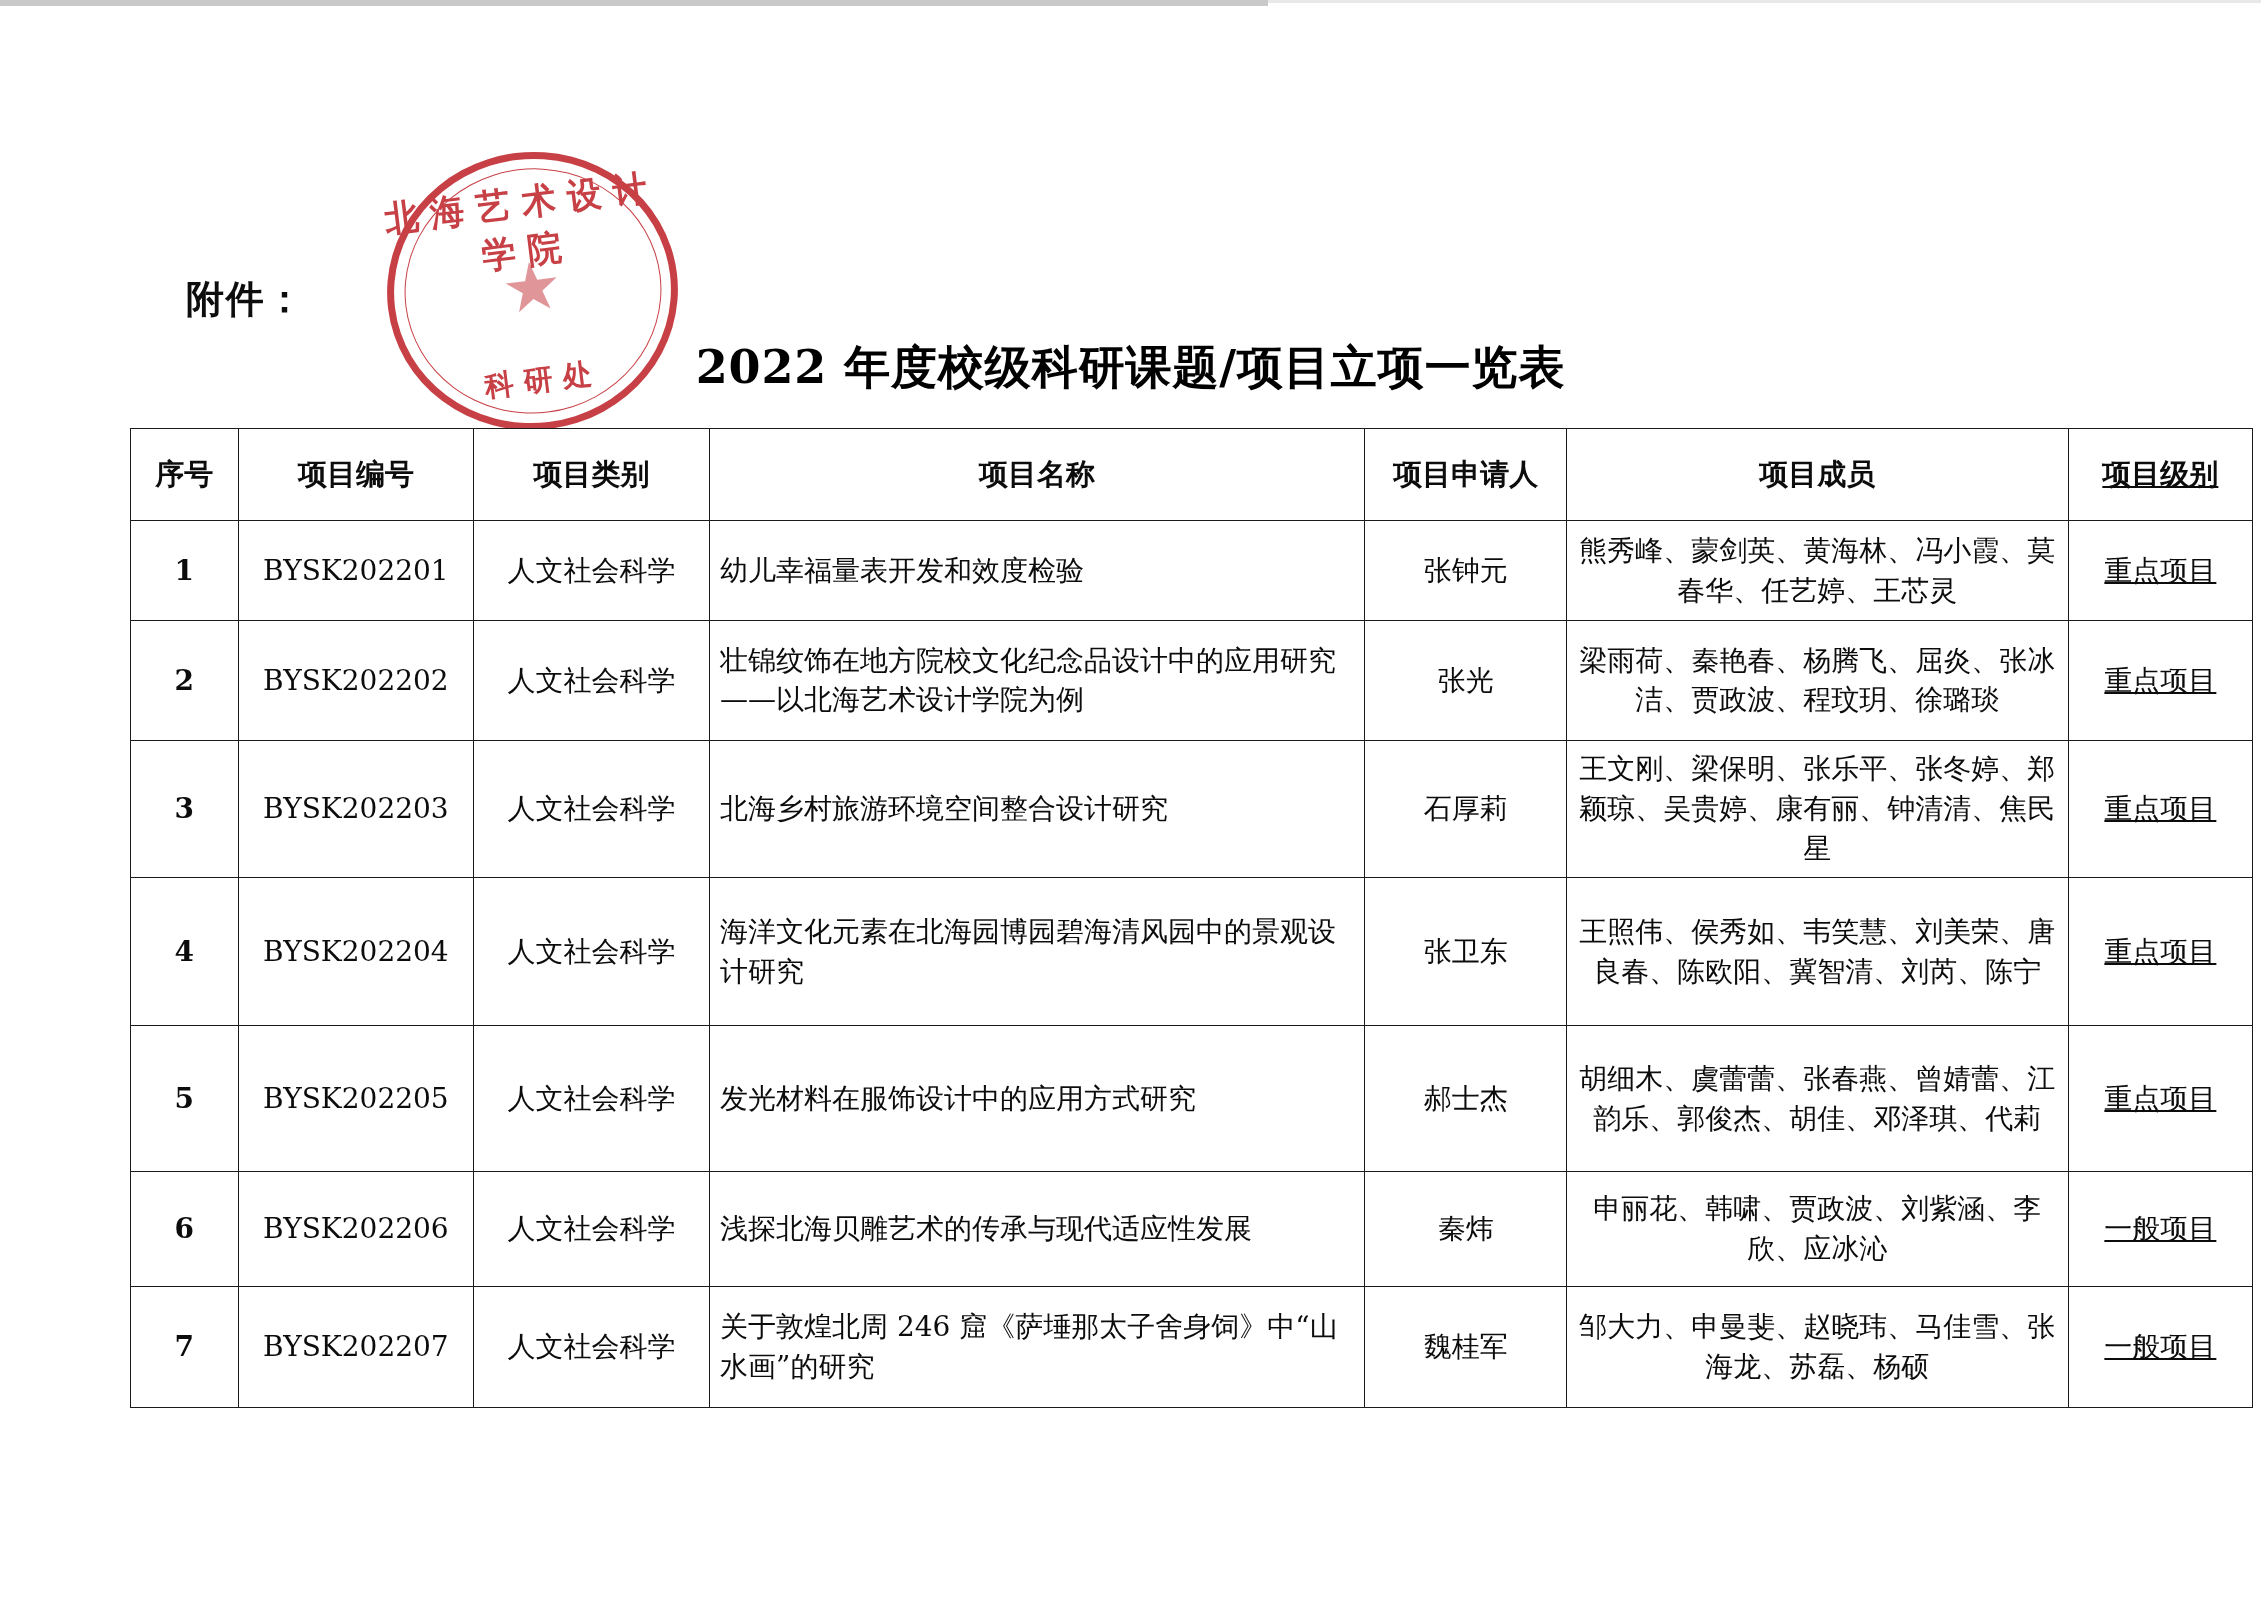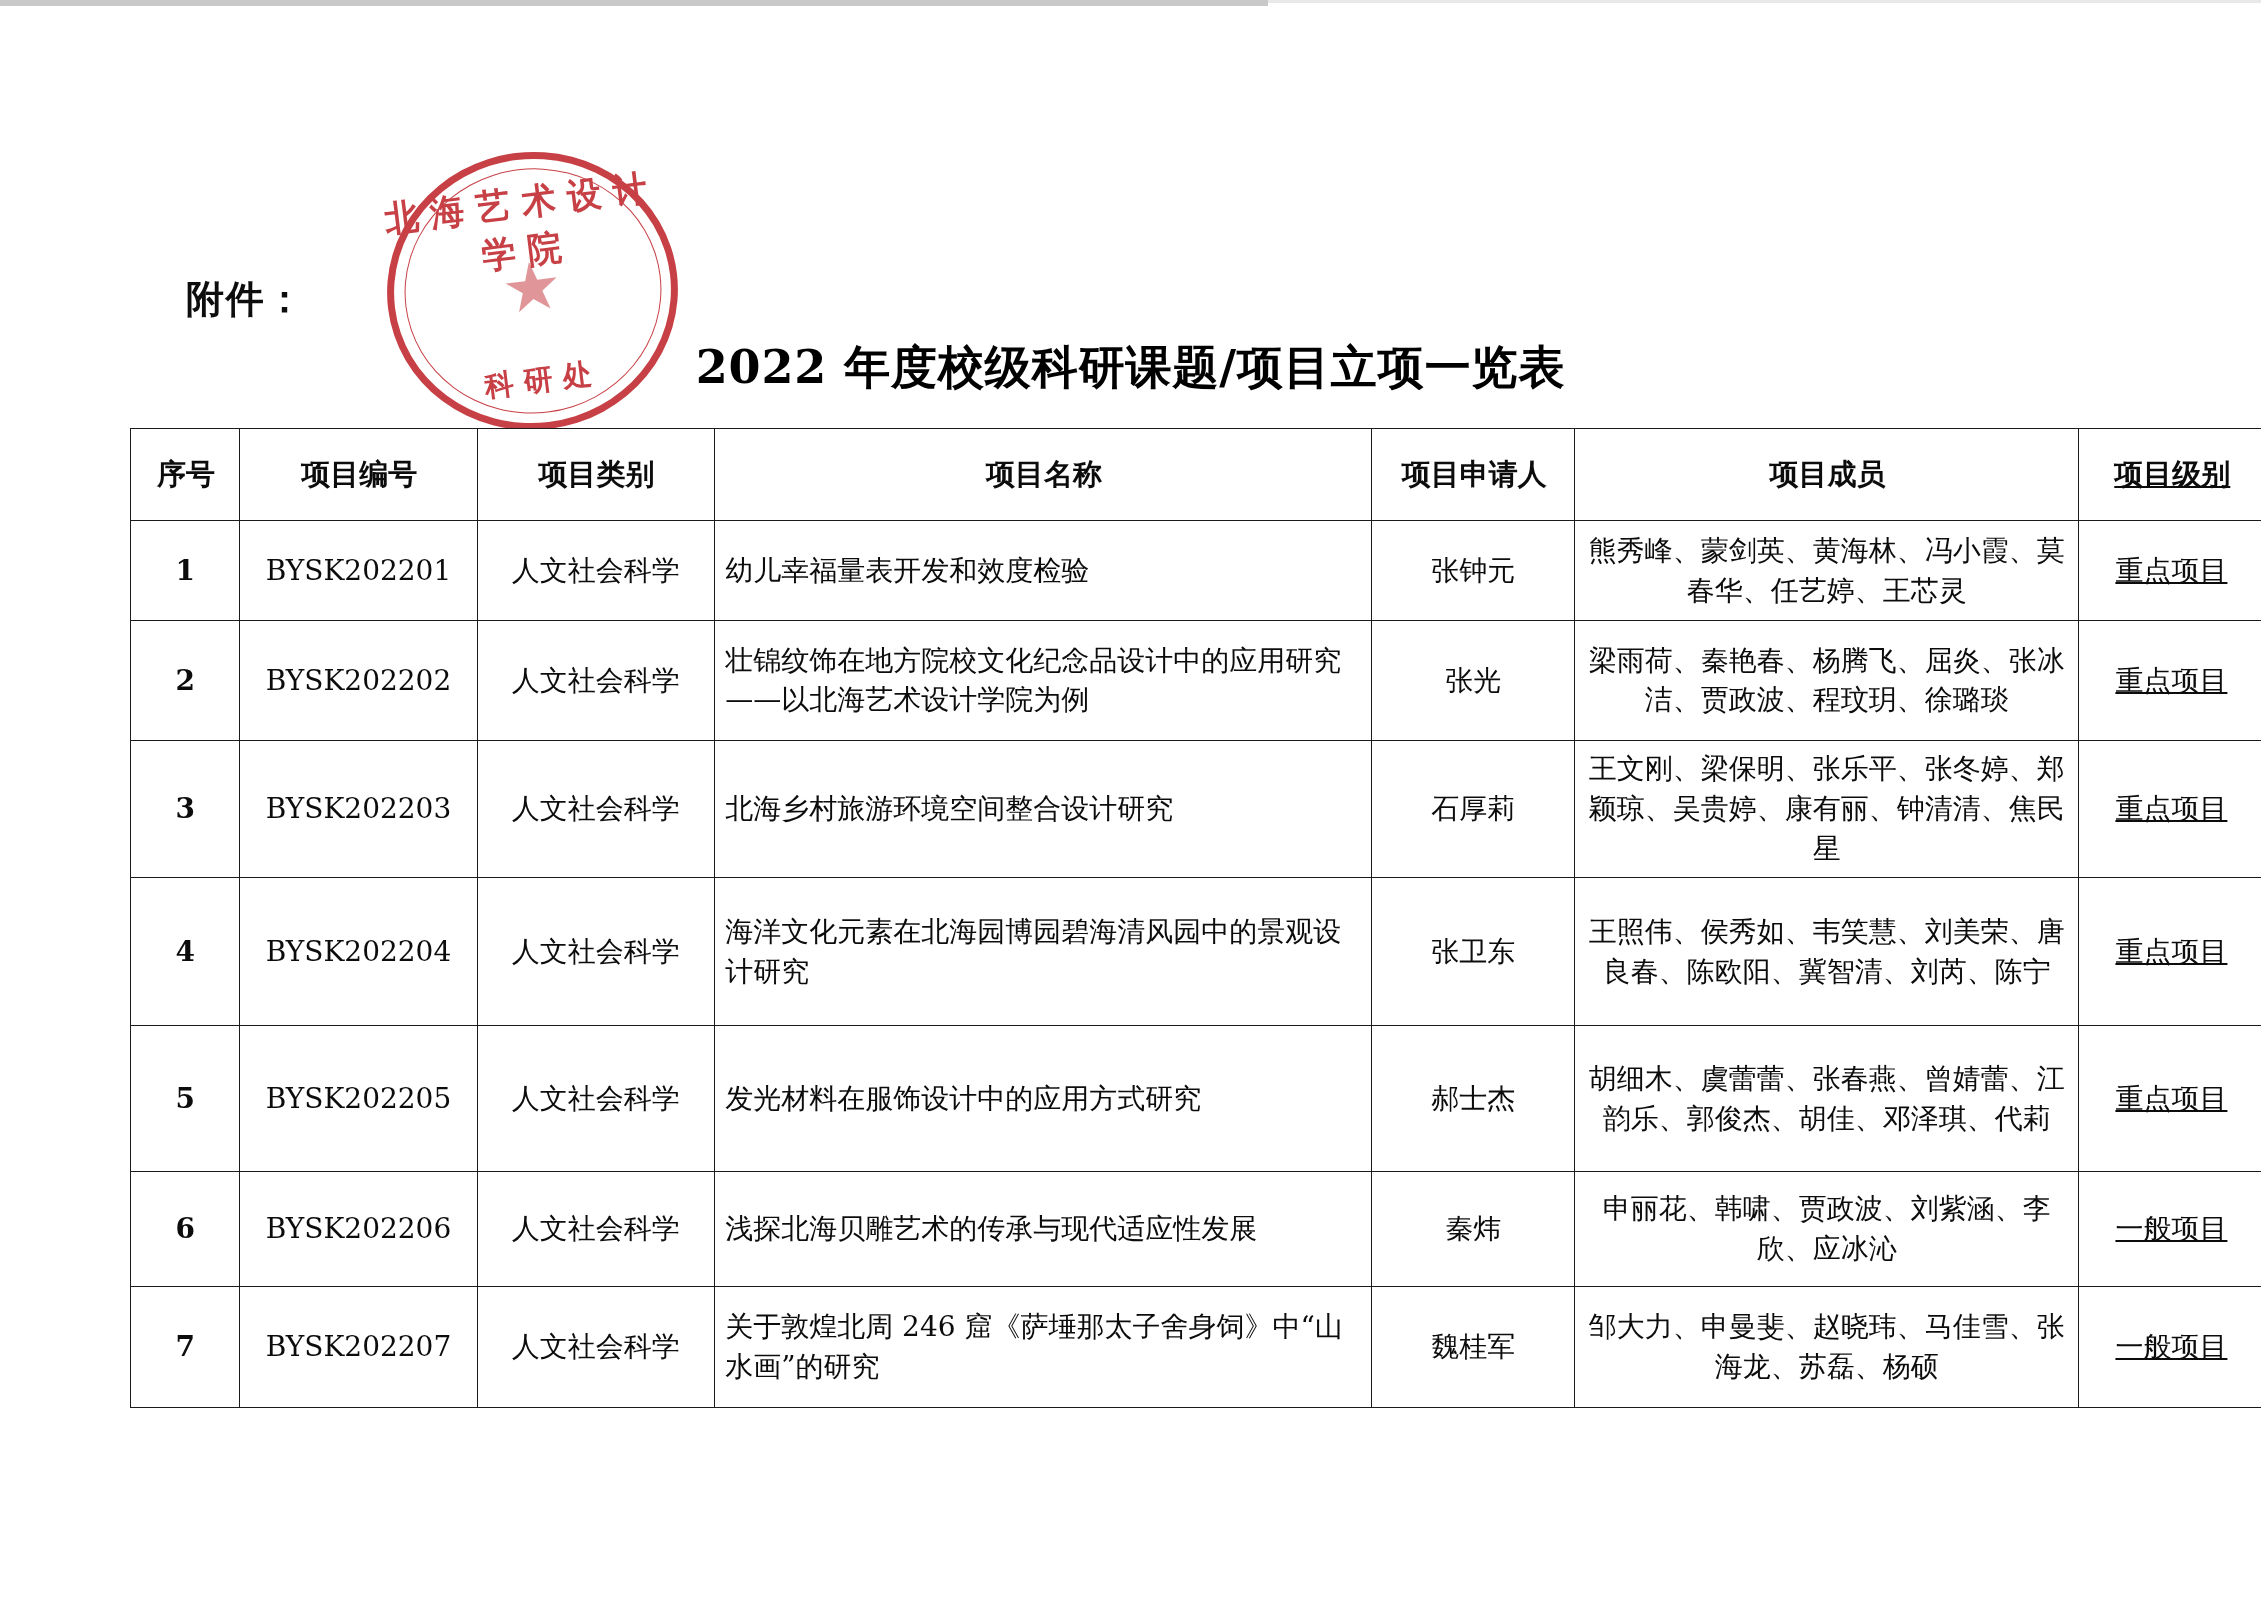--- a/index.html
+++ b/index.html
@@ -146,21 +146,20 @@
     line-height: 1.42;
     font-family: "DejaVu Serif", "Liberation Serif", serif;
     color: #0c0c0c;
     vertical-align: middle;
   }
   table.doc-table th {
     text-align: center;
     font-weight: 700;
     height: 74px;
     font-size: 29px;
-    padding-left: 12px;
   }
   .c-no      { width: 86px;  text-align: center; font-weight: 700;}
   .c-code    { width: 214px;  text-align: center; }
   .c-cat     { width: 214px;  text-align: center; }
   .c-name    { width: 634px;  text-align: left; }
   .c-appl    { width: 180px;  text-align: center; }
   .c-members { width: 480px;  text-align: center; }
   .c-level   { width: 163px;  text-align: center; text-decoration: underline; }
 
   td.c-name { padding-left: 19px; padding-right: 13.7px; }

